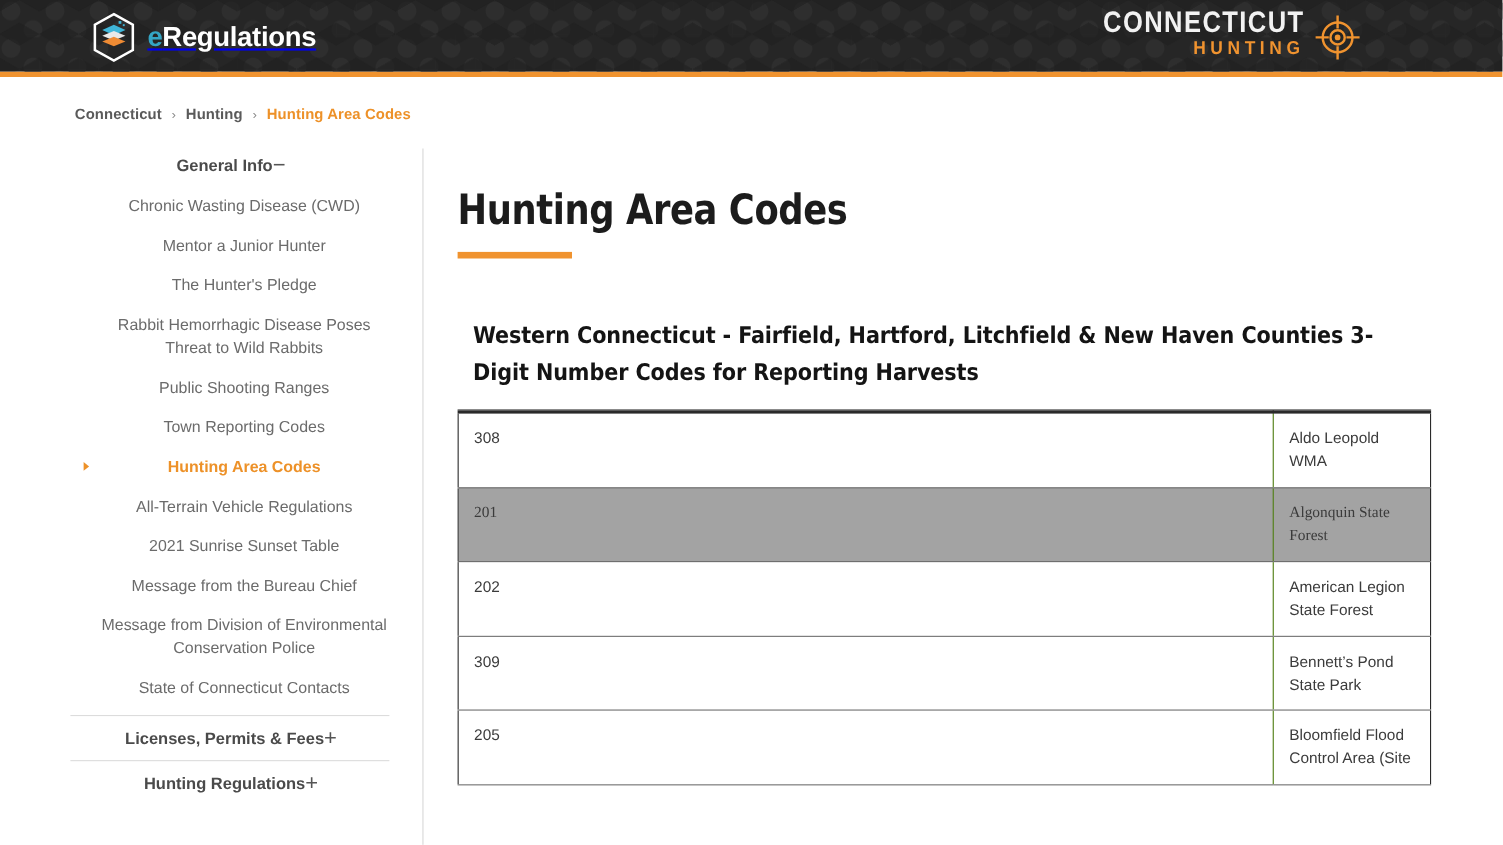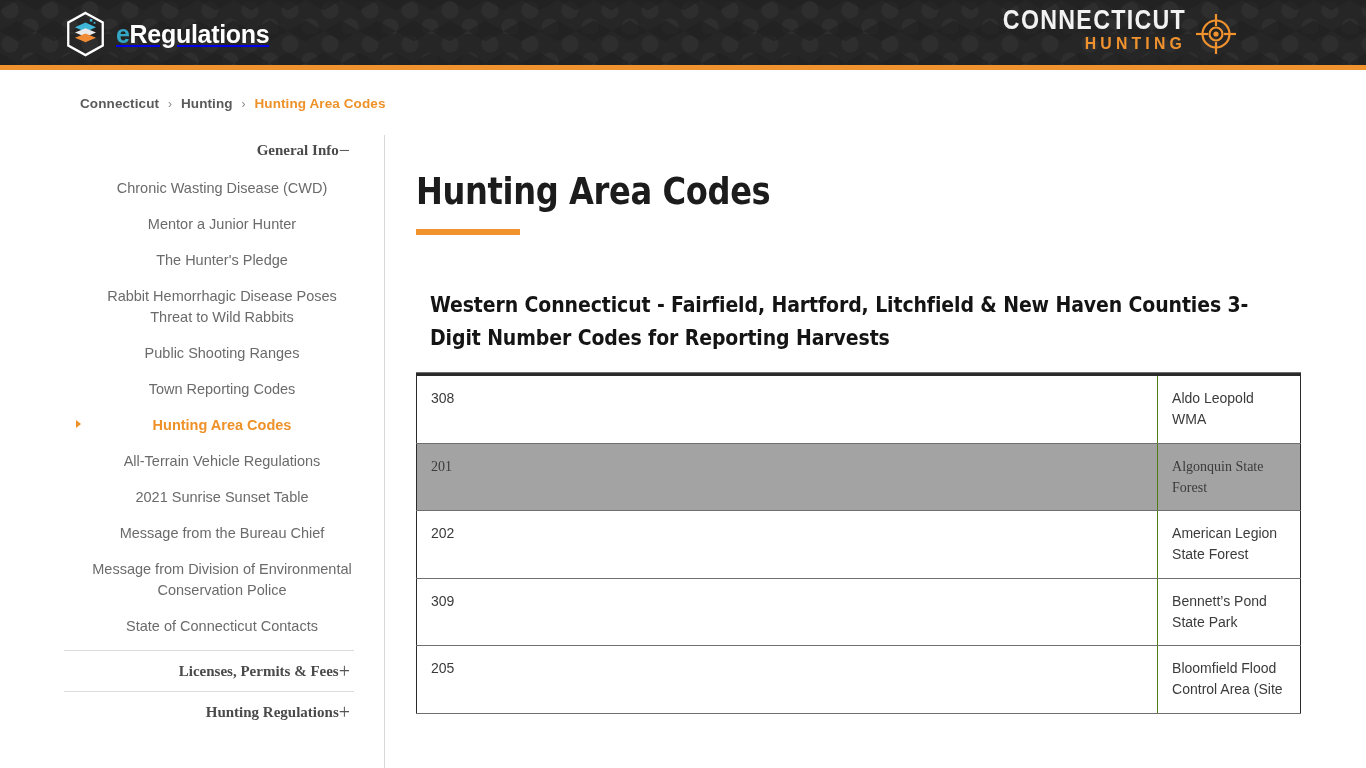--- a/index.html
+++ b/index.html
@@ -34,21 +34,21 @@
       linear-gradient(150deg, #1f1f1f 12%, transparent 12.5%, transparent 87%, #1f1f1f 87.5%, #1f1f1f);
     background-size: 36px 63px;
     background-position: 0 0, 0 0, 18px 31px, 18px 31px;
     pointer-events: none;
   }
   .orange-rule {
     width: 1366px; height: 5px; background: #f0932f;
   }
 
   .brand-left {
-    position: absolute; left: 64px; top: 11px;
+    position: absolute; left: 82px; top: 11px;
     display: flex; align-items: center; gap: 9px;
   }
   .logo-hex { width: 43px; height: 46px; display: block; }
   .brand-word { font-size: 25px; font-weight: bold; letter-spacing: -.3px; line-height: 1; }
   .brand-word .e { color: #34a5c4; }
   .brand-word .rest { color: #ffffff; }
 
   .brand-right {
     position: absolute; right: 128px; top: 6px;
     display: flex; align-items: flex-start; gap: 8px;
@@ -61,44 +61,43 @@
   }
   .ct-bottom {
     color: #f0932f; font-size: 17px; font-weight: bold;
     letter-spacing: 4.5px; line-height: 1.1; margin-top: 1px;
     transform: scaleX(.93); transform-origin: right center;
   }
   .target-icon { margin-top: 6px; }
 
   
   .breadcrumb {
-    position: absolute; left: 80px; top: 96px;
+    position: absolute; left: 68px; top: 96px;
     font-size: 13.5px; font-weight: bold; color: #5a5a5a;
     letter-spacing: .1px;
   }
   .breadcrumb a { color: #5a5a5a; text-decoration: none; }
   .breadcrumb .sep { color: #8a8a8a; font-weight: normal; margin: 0 5px; font-size: 12px; }
   .breadcrumb .current { color: #ed9128; }
 
   
   .page-body { position: absolute; top: 130px; left: 0; width: 1366px; height: 638px; }
 
   .sidebar {
     position: absolute; left: 64px; top: 0; width: 290px;
   }
   .vdivider {
     position: absolute; left: 384px; top: 5px; width: 1px; height: 633px;
     background: #d8d8d8;
   }
 
   .nav-section-head {
-    display: flex; align-items: center; justify-content: flex-end;
+    display: flex; align-items: center; justify-content: center;
     font-size: 15px; font-weight: bold; color: #4a4a4a;
     padding: 10px 2px 10px 6px;
-    font-family: Liberation Serif, serif;
   }
   .nav-section-head .pm {
     font-size: 20px; font-weight: 400; color: #555; line-height: 1;
     padding-right: 2px;
   }
   .nav-divider { height: 1px; background: #dcdcdc; width: 290px; }
 
   .nav-sub { list-style: none; margin: 0; padding: 0 0 6px 0; text-align: center; }
   .nav-sub li {
     font-size: 14.5px; color: #6b6b6b; line-height: 1.45;

